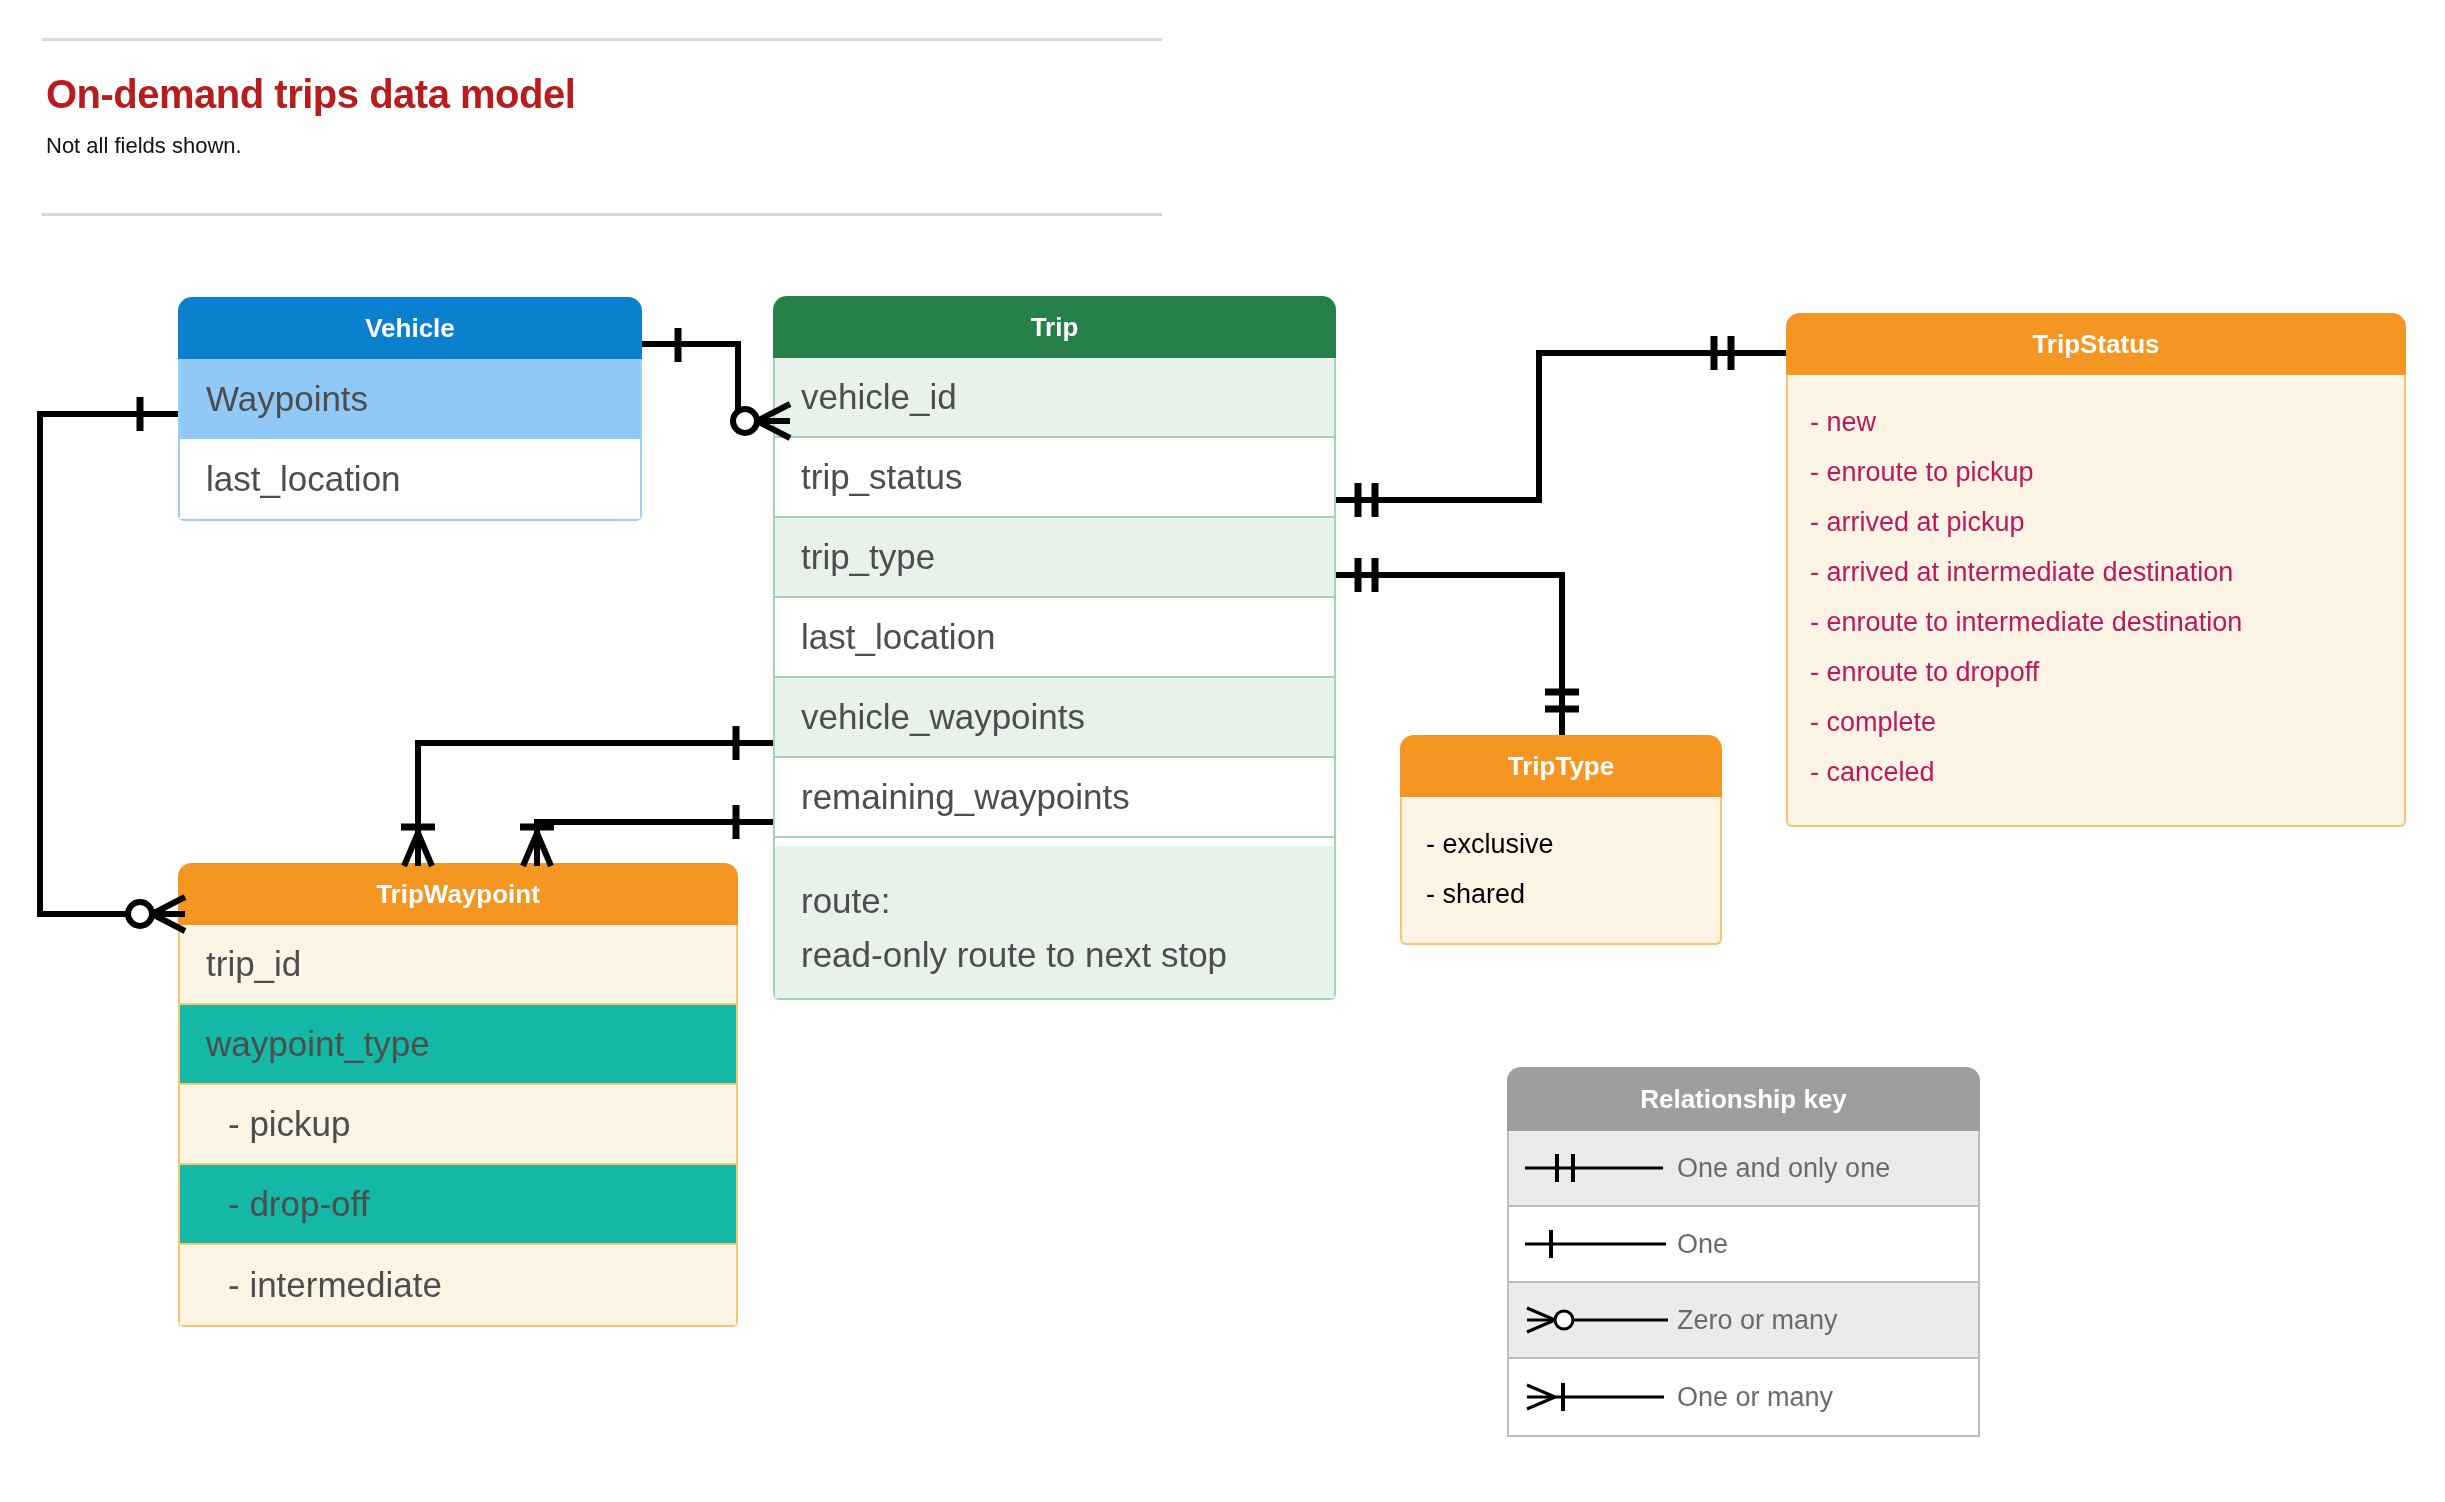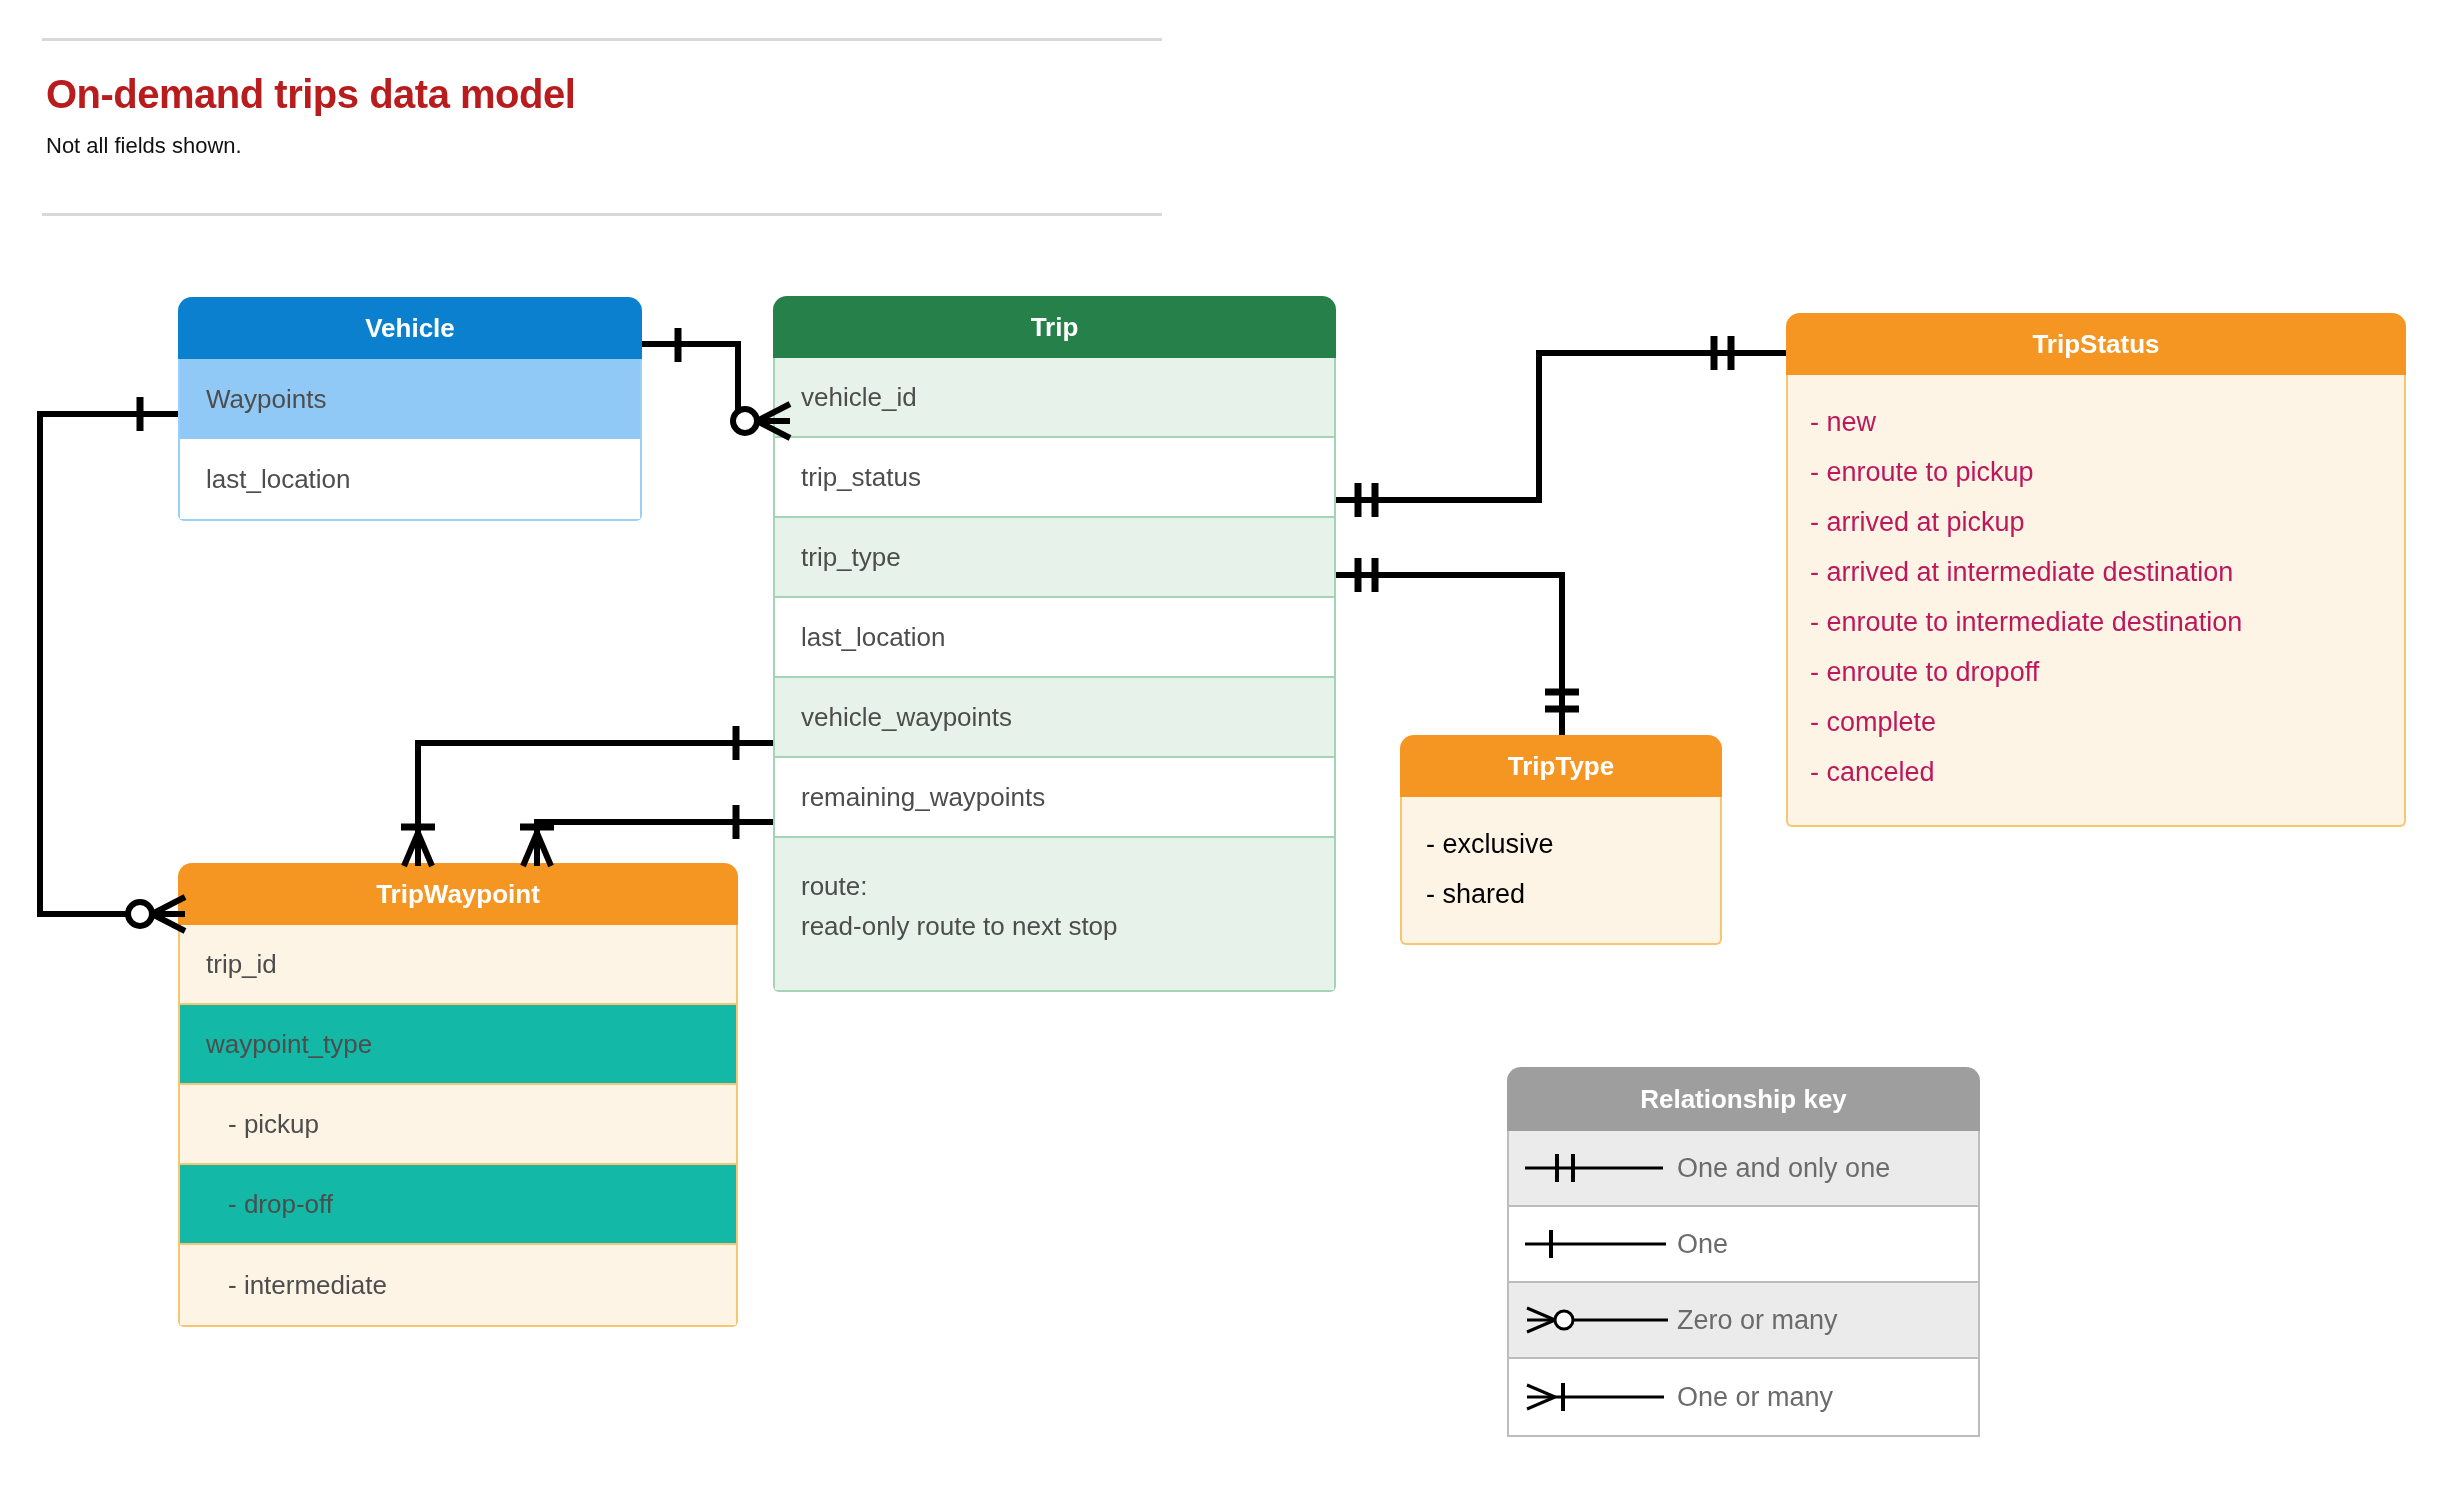--- a/index.html
+++ b/index.html
@@ -67,21 +67,21 @@
     border-radius: 14px 14px 0 0;
     white-space: nowrap;
     overflow: hidden;
   }
   .entity .ent-body {
     box-sizing: border-box;
     border-radius: 0 0 6px 6px;
   }
   .row {
     box-sizing: border-box;
-    font-size: 26px;
+    font-size: 35px;
     color: #4d4d4d;
     padding: 0 0 0 26px;
     display: flex;
     align-items: center;
     white-space: nowrap;
     overflow: hidden;
   }
 
   
   #vehicle {
@@ -116,20 +116,21 @@
     border-bottom: 2px solid #A4D4B4;
   }
   #trip .row.alt { background: #E7F2EA; }
   #trip .row.plain { background: #ffffff; }
   #trip .row.tall {
     height: 152px;
     border-bottom: none;
     display: block;
     padding-top: 28px;
     line-height: 1.55;
+    margin-top: 8px;
   }
 
   
   #tripwaypoint {
     left: 178px;
     top: 863px;
     width: 560px;
   }
   #tripwaypoint .ent-header { background: #F59522; }
   #tripwaypoint .ent-body {

